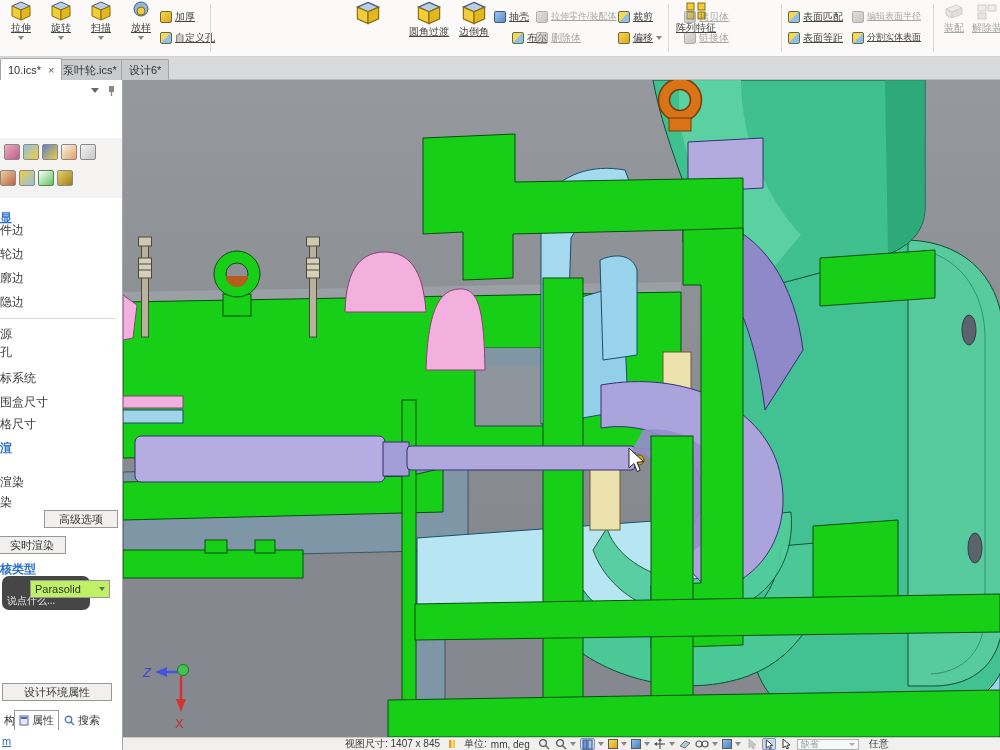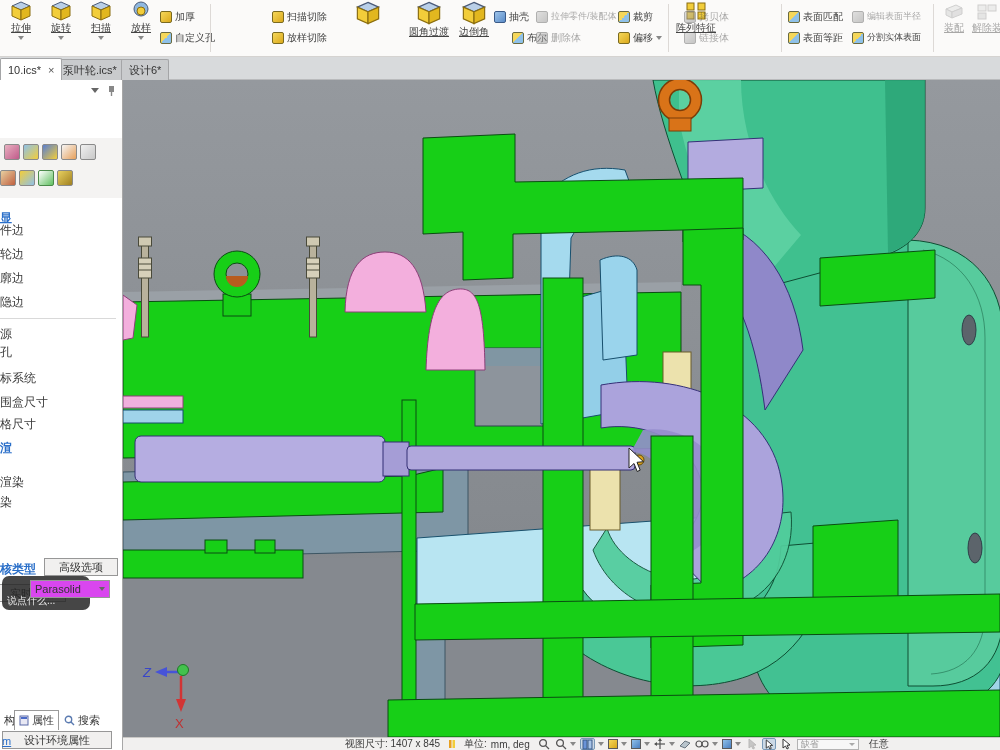--- a/index.html
+++ b/index.html
@@ -8,21 +8,21 @@
 
   
   #ribbon { position:absolute; left:0; top:0; width:1000px; height:57px; background:#fbfaf9; border-bottom:1px solid #d5d3d1; overflow:hidden; }
   .rb-sep { position:absolute; top:4px; height:48px; width:1px; background:#ddd9d6; }
   .bigbtn { position:absolute; top:0; height:56px; text-align:center; cursor:default; }
   .bigbtn .bicon { display:block; margin:0 auto; margin-top:1px; }
   .bigbtn .blbl { display:block; font-size:10px; color:#444; line-height:11px; margin-top:1px; white-space:nowrap;text-decoration:underline; }
   .bcaret { display:block; margin:3px auto 0; width:0; height:0; border-left:3px solid transparent; border-right:3px solid transparent; border-top:4px solid #888; }
   .smcol { position:absolute; top:0; height:56px; }
   .smitem { position:absolute; left:0; height:15px; display:flex; align-items:center; white-space:nowrap; }
-  .smitem .milbl { font-size:10px; color:#444; margin-left:3px; }
+  .smitem .milbl { font-size:10px; color:#444; margin-left:3px;text-decoration:underline; }
   .mic { width:12px; height:12px; display:inline-block; border:1px solid #7a6a20; background:linear-gradient(135deg,#f5d75a,#dba91c); border-radius:2px; flex:0 0 12px; }
   .mic.blue { background:linear-gradient(135deg,#9ec4ea,#5b8cc8); border-color:#3a5a88; }
   .mic.mix  { background:linear-gradient(135deg,#f5d75a 50%,#8fc1e8 50%); border-color:#6a6a40; }
   .dis { filter:grayscale(1); opacity:.45; }
   .scaret { width:0;height:0;border-left:3px solid transparent;border-right:3px solid transparent;border-top:4px solid #888; margin-left:3px; }
 
   
   #tabbar { position:absolute; left:0; top:57px; width:1000px; height:23px; background:#d8dadc; border-bottom:1px solid #b9babc; }
   .doctab { position:absolute; top:2px; height:21px; display:flex; align-items:center; padding:0 7px; font-size:11px; color:#333; background:#c9cbcd; border:1px solid #a4a5a7; border-bottom:none; border-radius:2px 2px 0 0; }
   .doctab.active { background:#ffffff; height:22px; top:1px; z-index:2; }
@@ -30,22 +30,22 @@
 
   
   #leftpanel { position:absolute; left:0; top:80px; width:123px; height:670px; background:#ffffff; border-right:1px solid #a7a7a7; font-size:12px; color:#3a3a3a; }
   .lp-abs { position:absolute; white-space:nowrap; }
   #lp-ctrl { position:absolute; right:6px; top:5px; display:flex; gap:8px; align-items:center; }
   .tri-down { width:0;height:0;border-left:4px solid transparent;border-right:4px solid transparent;border-top:5px solid #666; }
   #lp-iconbar { position:absolute; left:0; top:58px; width:122px; height:60px; background:#f4f3f2; }
   .pico { position:absolute; width:16px; height:16px; border:1px solid #8a8a8a; border-radius:2px; }
   .blueh { color:#2a6fc9; font-weight:bold; }
   .lp-div { position:absolute; left:0; width:116px; height:1px; background:#d9d9d9; }
-  .lp-btn { position:absolute; height:18px; background:#f1f0ef; border:1px solid #979797; font-size:11px; color:#333; display:flex; align-items:center; justify-content:center;margin-top:48px; }
-  #lp-drop { position:absolute; left:30px; top:500px; width:80px; height:18px; background:#d946ef; border:1px solid #979797; font-size:11px; color:#333; display:flex; align-items:center; padding:0 4px; z-index:3; }
+  .lp-btn { position:absolute; height:18px; background:#f1f0ef; border:1px solid #979797; font-size:11px; color:#333; display:flex; align-items:center; justify-content:center; }
+  #lp-drop { position:absolute; left:30px; top:500px; width:80px; height:18px; background:#bef264; border:1px solid #979797; font-size:11px; color:#333; display:flex; align-items:center; padding:0 4px; z-index:3; }
   #lp-drop .dcaret { margin-left:auto; width:0;height:0;border-left:3px solid transparent;border-right:3px solid transparent;border-top:4px solid #666; }
   #lp-overlay { position:absolute; left:2px; top:496px; width:88px; height:34px; background:rgba(38,38,38,.85); border-radius:7px; z-index:2; color:#e8e8e8; font-size:10px; display:flex; align-items:flex-end; padding:2px 5px; }
   .lp-tab { position:absolute; height:20px; display:flex; align-items:center; font-size:11px; color:#333; padding:0 4px; gap:3px; }
   .lp-tab.active { background:#fff; border:1px solid #9a9a9a; border-bottom:none; }
   #lp-link { position:absolute; left:2px; top:655px; color:#2a6fc9; text-decoration:underline; font-size:11px; }
 
   
   #viewport { position:absolute; left:123px; top:80px; width:877px; height:657px; overflow:hidden; }
 
   
@@ -108,30 +108,20 @@
           <span class="mic"></span>
           <span class="milbl">加厚</span>
         </div>
       <div class="smitem" style="top:30px;">
           <span class="mic mix"></span>
           <span class="milbl">自定义孔</span>
         </div>
     </div>
     <div class="rb-sep" style="left:210px;"></div>
 
-    <div class="smcol" style="left:272px;width:64px;">
-      <div class="smitem" style="top:9px;">
-          <span class="mic"></span>
-          <span class="milbl">扫描切除</span>
-        </div>
-      <div class="smitem" style="top:30px;">
-          <span class="mic"></span>
-          <span class="milbl">放样切除</span>
-        </div>
-    </div>
 
     <div class="bigbtn" style="left:348px;width:40px;">
       <svg class="bicon" width="26" height="24" viewBox="0 0 22 20">
           <polygon points="11,1 20,5 11,9 2,5" fill="#b9cfe8" stroke="#4a5a78"></polygon>
           <polygon points="2,5 11,9 11,19 2,15" fill="#f2cd3a" stroke="#8a6d10"></polygon>
           <polygon points="11,9 20,5 20,15 11,19" fill="#e2b71f" stroke="#8a6d10"></polygon>
         </svg>
     </div>
     <div class="bigbtn" style="left:402px;width:54px;">
       <svg class="bicon" width="26" height="24" viewBox="0 0 22 20">

